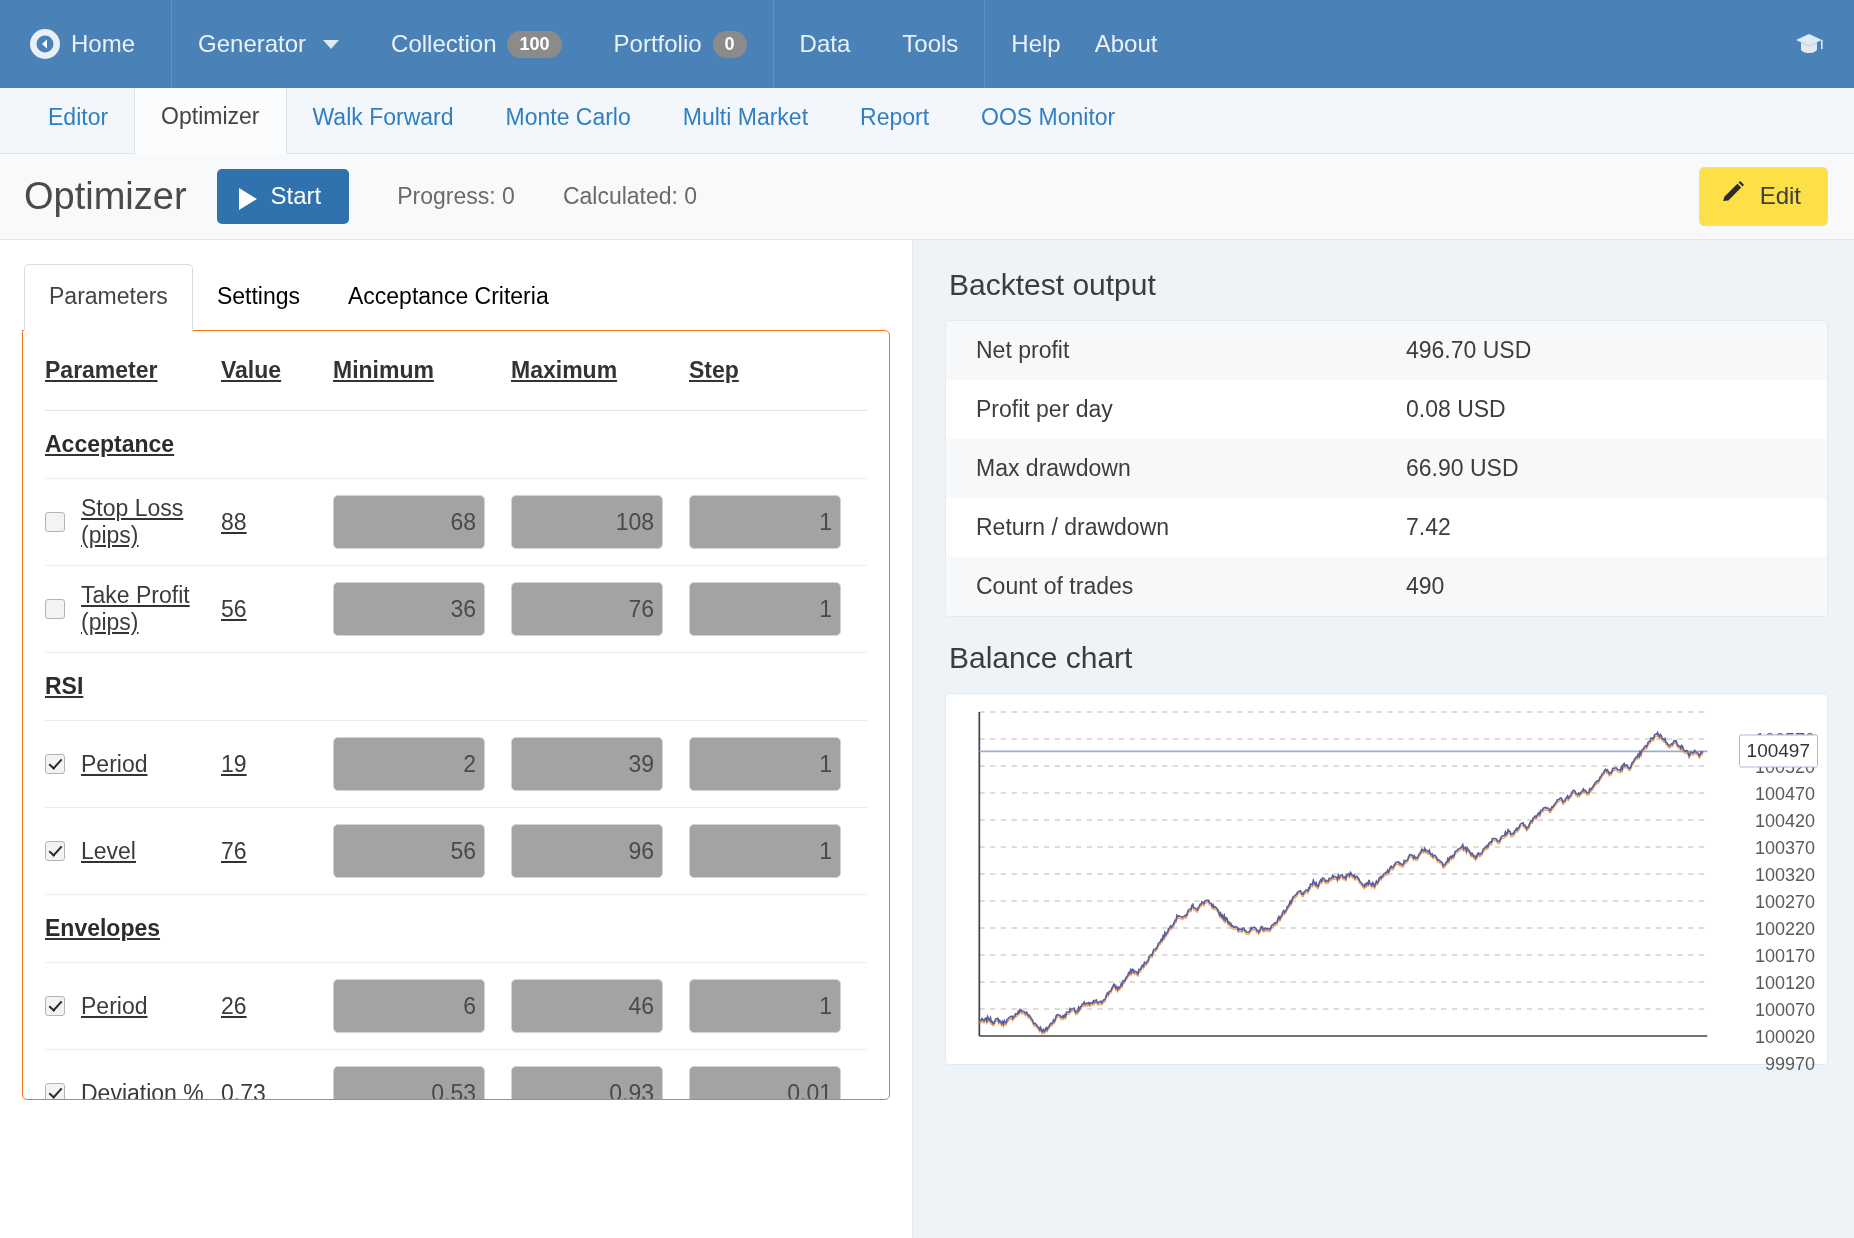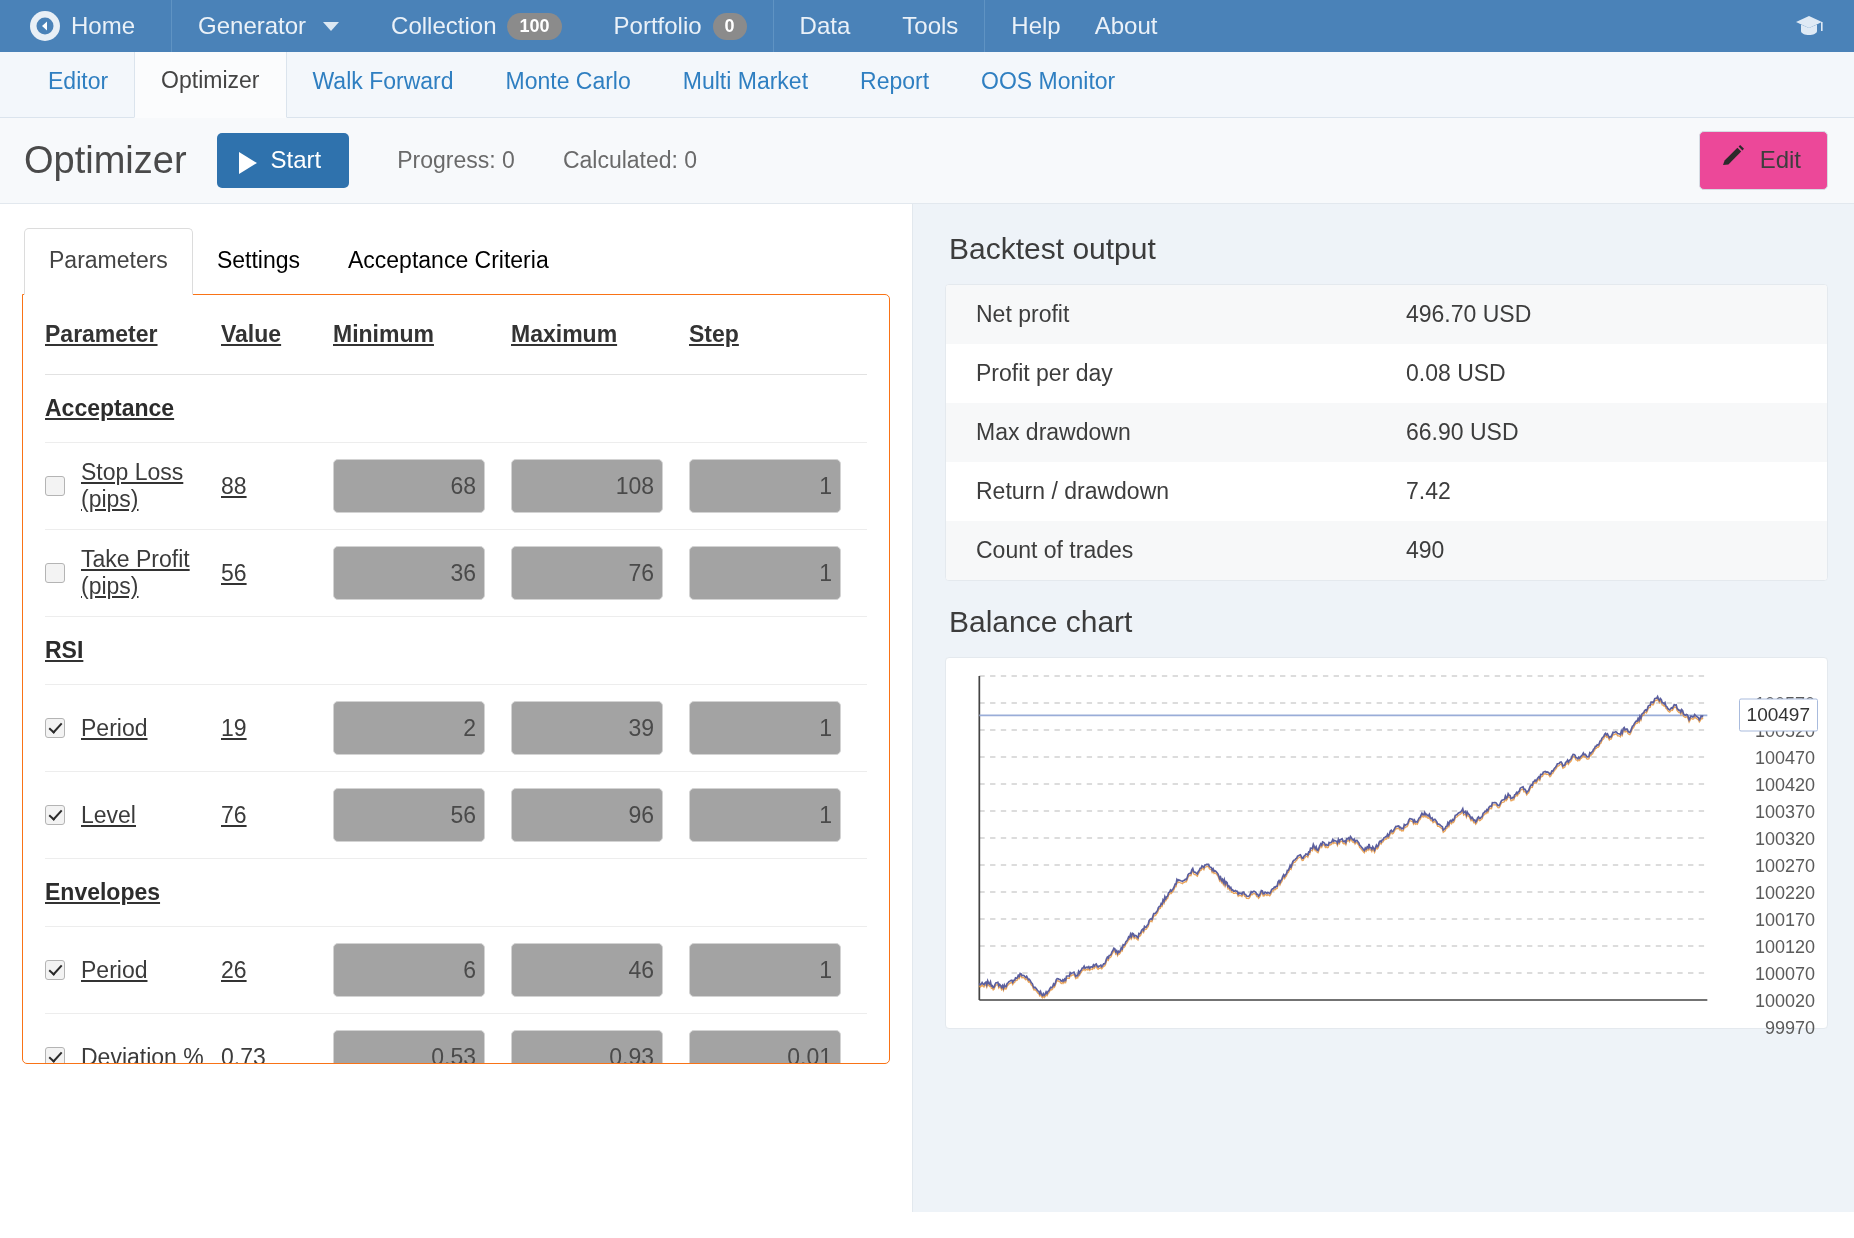--- a/index.html
+++ b/index.html
@@ -7,21 +7,21 @@
   body {
     width: 1854px; height: 1238px;
     font-family: "Liberation Sans", sans-serif;
     background: #ffffff;
     color: #333333;
     overflow: hidden;
   }
 
   
   .topnav {
-    height: 52px;
+    height: 88px;
     background: #4a82b8;
     display: flex;
     align-items: stretch;
     position: relative;
   }
   .nav-group {
     display: flex;
     align-items: center;
     border-right: 1px solid #5f93c3;
   }
@@ -130,21 +130,21 @@
   }
   .play {
     width: 0; height: 0;
     border-top: 11px solid transparent;
     border-bottom: 11px solid transparent;
     border-left: 18px solid #ffffff;
   }
   .status { font-size: 23px; color: #6a6a6a; margin-left: 48px; }
   .tb-spacer { flex: 1; }
   .btn-edit {
-    background: #ec4899;
+    background: #fde047;
     border: 1px solid #d5dce3;
     border-radius: 5px;
     font-size: 24px;
     font-family: inherit;
     color: #3e3e3e;
     padding: 12px 26px 13px 20px;
     display: flex;
     align-items: center;
     gap: 14px;
     cursor: pointer;

